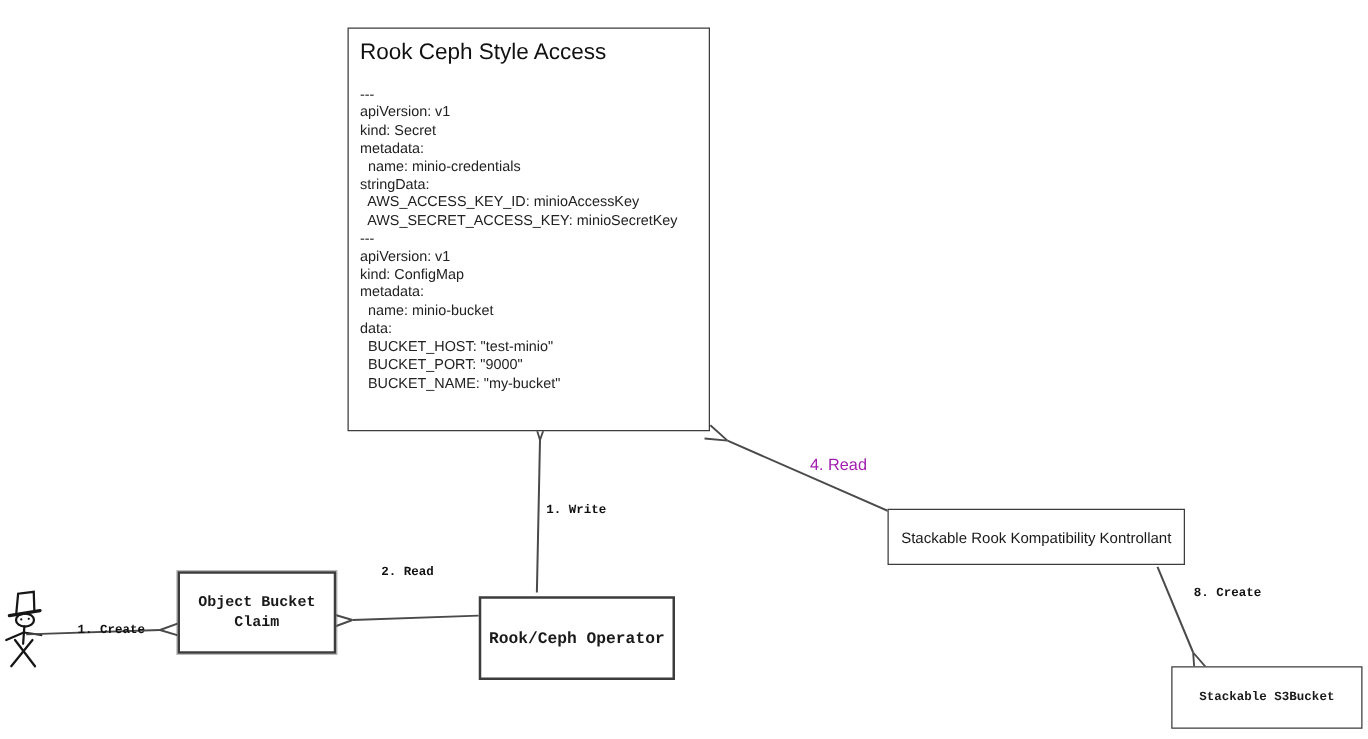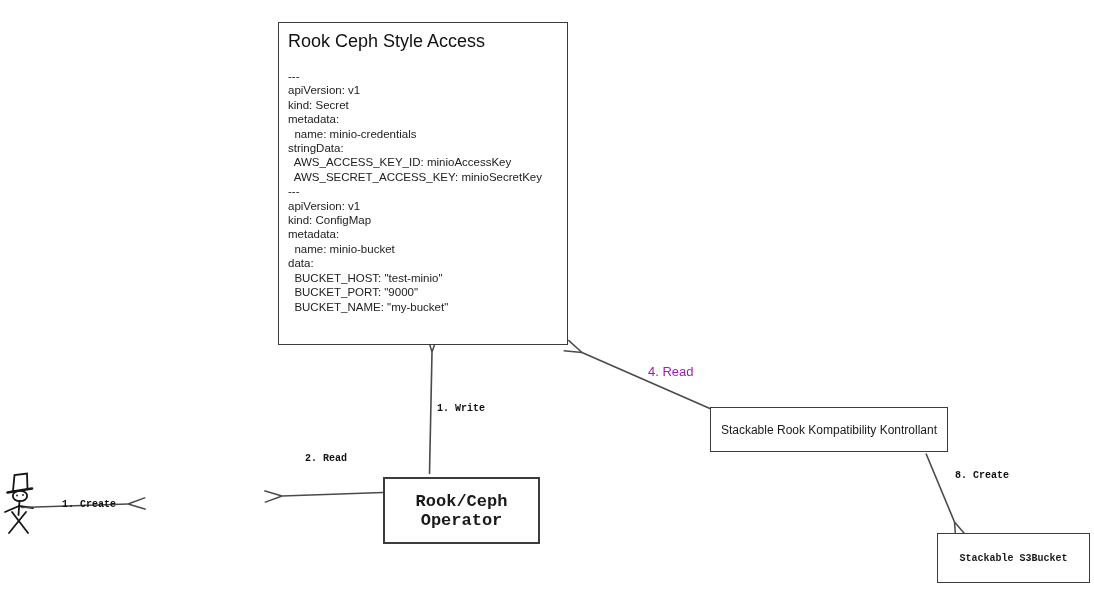--- a/index.html
+++ b/index.html
@@ -57,21 +57,21 @@
     font-family: "Liberation Mono", monospace;
     font-weight: 700;
     font-size: 12px;
     line-height: 16px;
   }
   .node-operator {
     left: 383px; top: 477px; width: 157px; height: 67px;
     border-width: 2px;
     font-family: "Liberation Mono", monospace;
     font-weight: 700;
-    font-size: 17px;
+    font-size: 13px;
   }
   .node-kontrollant {
     left: 710px; top: 407px; width: 238px; height: 45px;
     font-size: 12px;
     white-space: nowrap;
   }
   .node-s3 {
     left: 937px; top: 533px; width: 153px; height: 50px;
     font-family: "Liberation Mono", monospace;
     font-weight: 700;
@@ -145,20 +145,23 @@
 apiVersion: v1
 kind: ConfigMap
 metadata:
   name: minio-bucket
 data:
   BUCKET_HOST: "test-minio"
   BUCKET_PORT: "9000"
   BUCKET_NAME: "my-bucket"</pre>
   </div>
 
+  <div class="box node node-obc">
+    <span>Object Bucket Claim</span>
+  </div>
 
   <div class="box node node-operator">
     <span>Rook/Ceph Operator</span>
   </div>
 
   <div class="box node node-kontrollant">
     <span>Stackable Rook Kompatibility Kontrollant</span>
   </div>
 
   <div class="box node node-s3">

